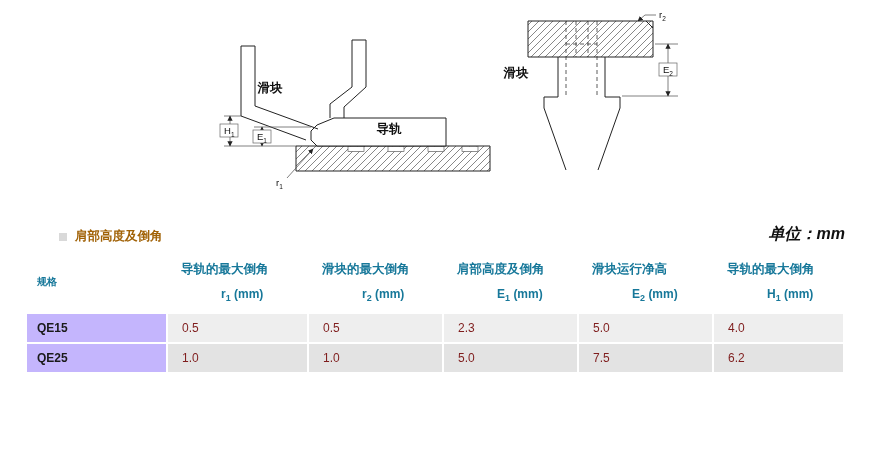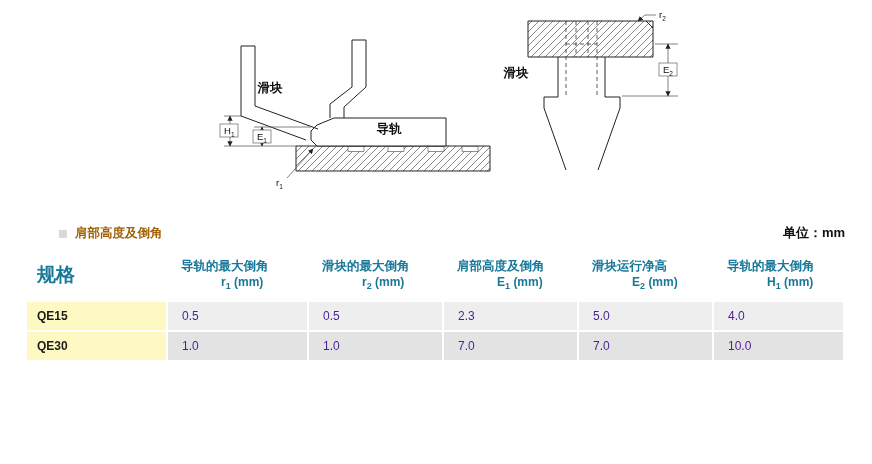--- a/index.html
+++ b/index.html
@@ -29,40 +29,40 @@
   svg .labelbox { fill: #ffffff; stroke: #666666; stroke-width: 0.7; }
   
   .table-section { padding: 0 27px; }
   .table-title-row {
     display: flex; justify-content: space-between; align-items: flex-end;
     padding: 4px 0 10px 0;
   }
   .title-left { display: flex; align-items: center; gap: 8px; margin-left: 32px; }
   .title-bullet { width: 8px; height: 8px; background: #d9d9d9; display: inline-block; }
   .table-title { font-size: 12.5px; font-weight: bold; color: #a16207; }
-  .unit-label  { font-size: 13px;   font-weight: bold; color: #111; }
+  .unit-label  { font-size: 16px;   font-weight: bold; color: #111; font-style: italic; }
   table.spec-table { width: 100%; border-collapse: collapse; table-layout: fixed; }
   th, td { text-align: left; }
   th {
     color: var(--header-text);
     vertical-align: top;
     padding: 6px 8px 9px 14px;
     font-weight: bold;
   }
-  th.spec-col { vertical-align: middle; padding-left: 10px; font-size: 19px; }
+  th.spec-col { vertical-align: middle; padding-left: 10px; font-size: 10px; }
   .h-main { font-size: 12.5px; }
-  .h-sub  { font-size: 12px; margin-top: 0; padding-left: 40px; }
+  .h-sub  { font-size: 12px; margin-top: 9px; padding-left: 40px; }
   sub { font-size: 9px; }
   td {
-    font-size: 12px; color: #4c1d95;
+    font-size: 12px; color: #7f1d1d;
     padding: 7px 8px 7px 14px;
     border: 2px solid #ffffff;
   }
   td.spec-cell {
-    background: #fef9c3; font-weight: bold; color: #1a1a1a;
+    background: #c4b5fd; font-weight: bold; color: #1a1a1a;
     padding-left: 10px; border-left: none;
   }
   tbody tr:nth-child(odd)  td.value-cell { background: var(--row-light); }
   tbody tr:nth-child(even) td.value-cell { background: var(--row-dark); }
 </style>
 </head>
 <body>
 
 <div class="diagrams-wrap">
   <svg width="872" height="220" viewBox="0 0 872 220">
@@ -202,22 +202,22 @@
     <tbody id="body-rows">
         <tr>
           <td class="spec-cell">QE15</td>
           <td class="value-cell">0.5</td>
           <td class="value-cell">0.5</td>
           <td class="value-cell">2.3</td>
           <td class="value-cell">5.0</td>
           <td class="value-cell">4.0</td>
         </tr>
         <tr>
-          <td class="spec-cell">QE30</td>
+          <td class="spec-cell">QE25</td>
           <td class="value-cell">1.0</td>
           <td class="value-cell">1.0</td>
-          <td class="value-cell">7.0</td>
-          <td class="value-cell">7.0</td>
-          <td class="value-cell">10.0</td>
+          <td class="value-cell">5.0</td>
+          <td class="value-cell">7.5</td>
+          <td class="value-cell">6.2</td>
         </tr>
       </tbody>
   </table>
 </div>
 
 </body></html>

